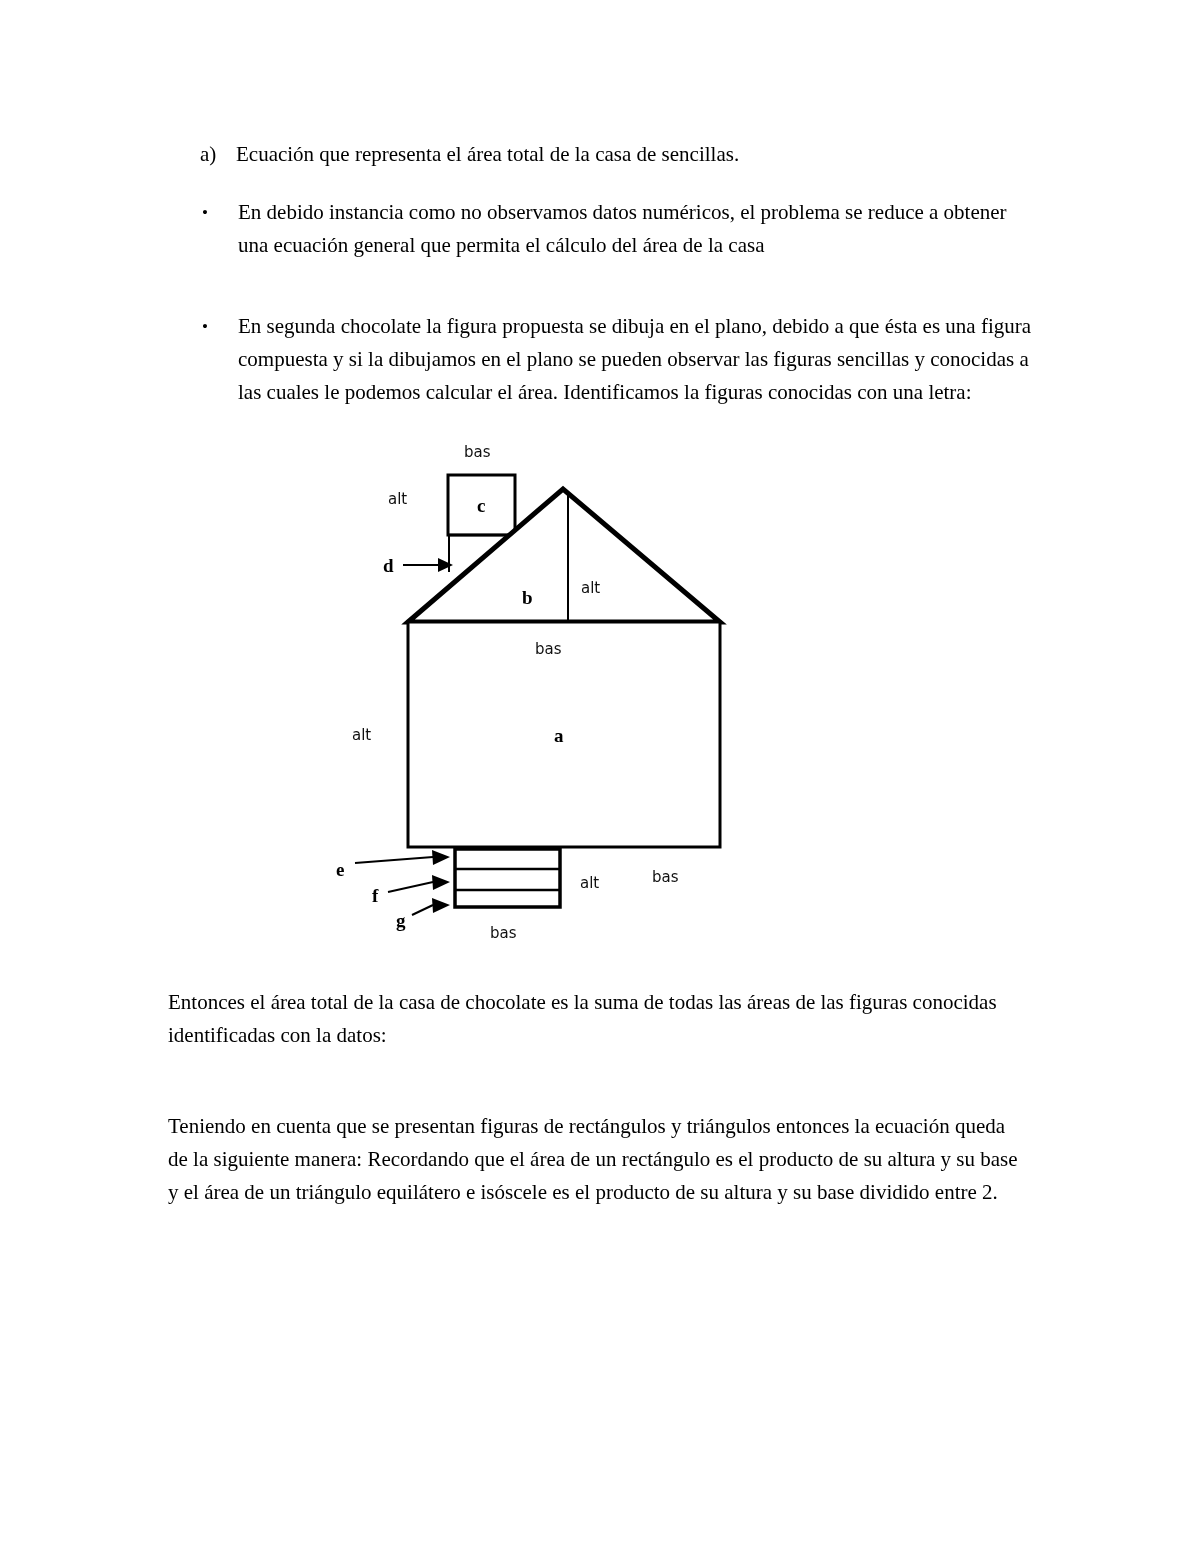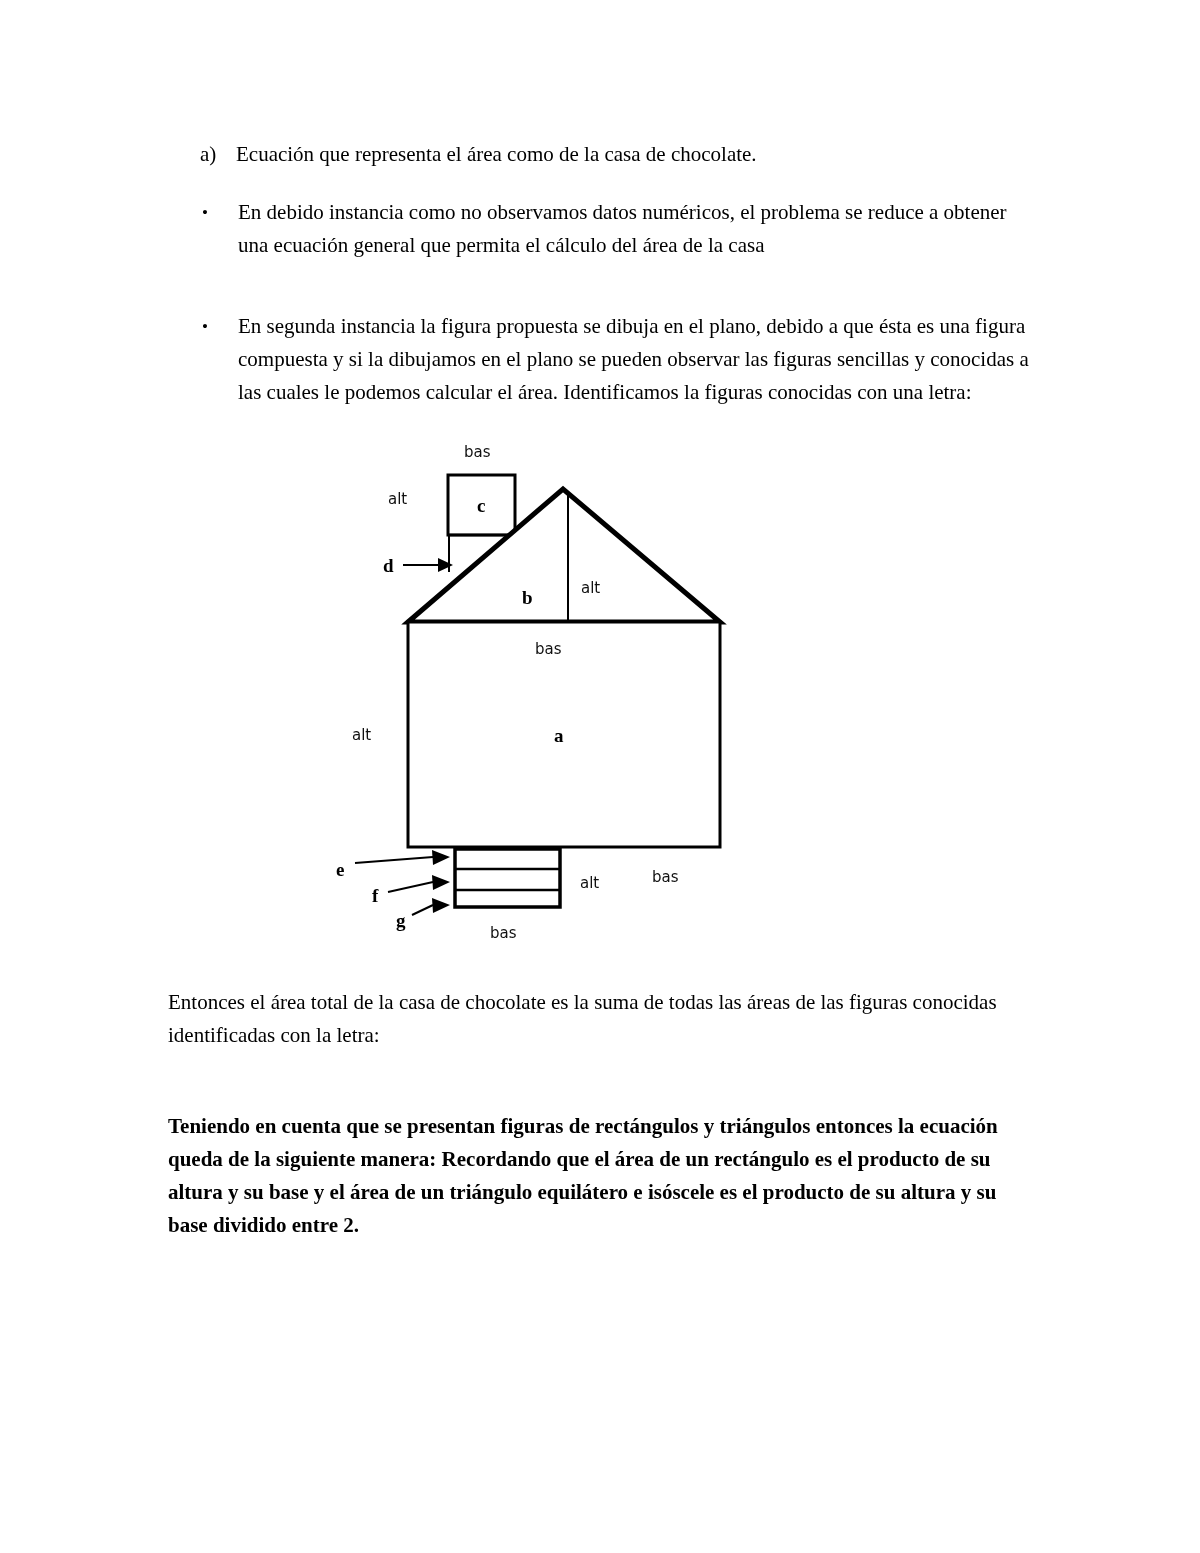--- a/index.html
+++ b/index.html
@@ -72,31 +72,31 @@
     fill: #000000;
   }
 </style>
 </head>
 <body>
 
 <div class="page">
 
   <div class="list-item" style="left:200px; top:138px; width:800px;">
     <span class="marker">a)</span>
-    <span class="item-text">Ecuación que representa el área como de la casa de chocolate.</span>
+    <span class="item-text">Ecuación que representa el área total de la casa de sencillas.</span>
   </div>
 
   <div class="list-item" style="left:200px; top:196px; width:840px;">
     <span class="marker bullet">•</span>
     <span class="item-text">En debido instancia como no observamos datos numéricos, el problema se reduce a obtener una ecuación general que permita el cálculo del área de la casa</span>
   </div>
 
   <div class="list-item" style="left:200px; top:310px; width:840px;">
     <span class="marker bullet">•</span>
-    <span class="item-text">En segunda instancia la figura propuesta se dibuja en el plano, debido a que ésta es una figura compuesta y si la dibujamos en el plano se pueden observar las figuras sencillas y conocidas a las cuales le podemos calcular el área. Identificamos la figuras conocidas con una letra:</span>
+    <span class="item-text">En segunda chocolate la figura propuesta se dibuja en el plano, debido a que ésta es una figura compuesta y si la dibujamos en el plano se pueden observar las figuras sencillas y conocidas a las cuales le podemos calcular el área. Identificamos la figuras conocidas con una letra:</span>
   </div>
 
   <div class="figure">
     <svg viewBox="0 0 480 520" xmlns="http://www.w3.org/2000/svg">
 
       <rect x="148" y="43" width="67" height="60" fill="#ffffff" stroke="#000000" stroke-width="3"></rect>
 
       <line x1="149" y1="103" x2="149" y2="140" stroke="#000000" stroke-width="2"></line>
       <line x1="148" y1="103" x2="215" y2="103" stroke="#000000" stroke-width="2.5"></line>
 
@@ -141,17 +141,17 @@
       <text class="fig-letter" x="177" y="80">c</text>
       <text class="fig-letter" x="83" y="140">d</text>
       <text class="fig-letter" x="222" y="172">b</text>
       <text class="fig-letter" x="254" y="310">a</text>
       <text class="fig-letter" x="36" y="444">e</text>
       <text class="fig-letter" x="72" y="470">f</text>
       <text class="fig-letter" x="96" y="495">g</text>
     </svg>
   </div>
 
-  <div class="para" style="left:168px; top:986px;">Entonces el área total de la casa de chocolate es la suma de todas las áreas de las figuras conocidas identificadas con la letra:</div>
+  <div class="para" style="left:168px; top:986px;">Entonces el área total de la casa de chocolate es la suma de todas las áreas de las figuras conocidas identificadas con la datos:</div>
 
-  <div class="para" style="left:168px; top:1110px; width:862px;font-weight:bold;">Teniendo en cuenta que se presentan figuras de rectángulos y triángulos entonces la ecuación queda de la siguiente manera: Recordando que el área de un rectángulo es el producto de su altura y su base y el área de un triángulo equilátero e isóscele es el producto de su altura y su base dividido entre 2.</div>
+  <div class="para" style="left:168px; top:1110px; width:862px;">Teniendo en cuenta que se presentan figuras de rectángulos y triángulos entonces la ecuación queda de la siguiente manera: Recordando que el área de un rectángulo es el producto de su altura y su base y el área de un triángulo equilátero e isóscele es el producto de su altura y su base dividido entre 2.</div>
 
 </div>
 
 </body></html>

